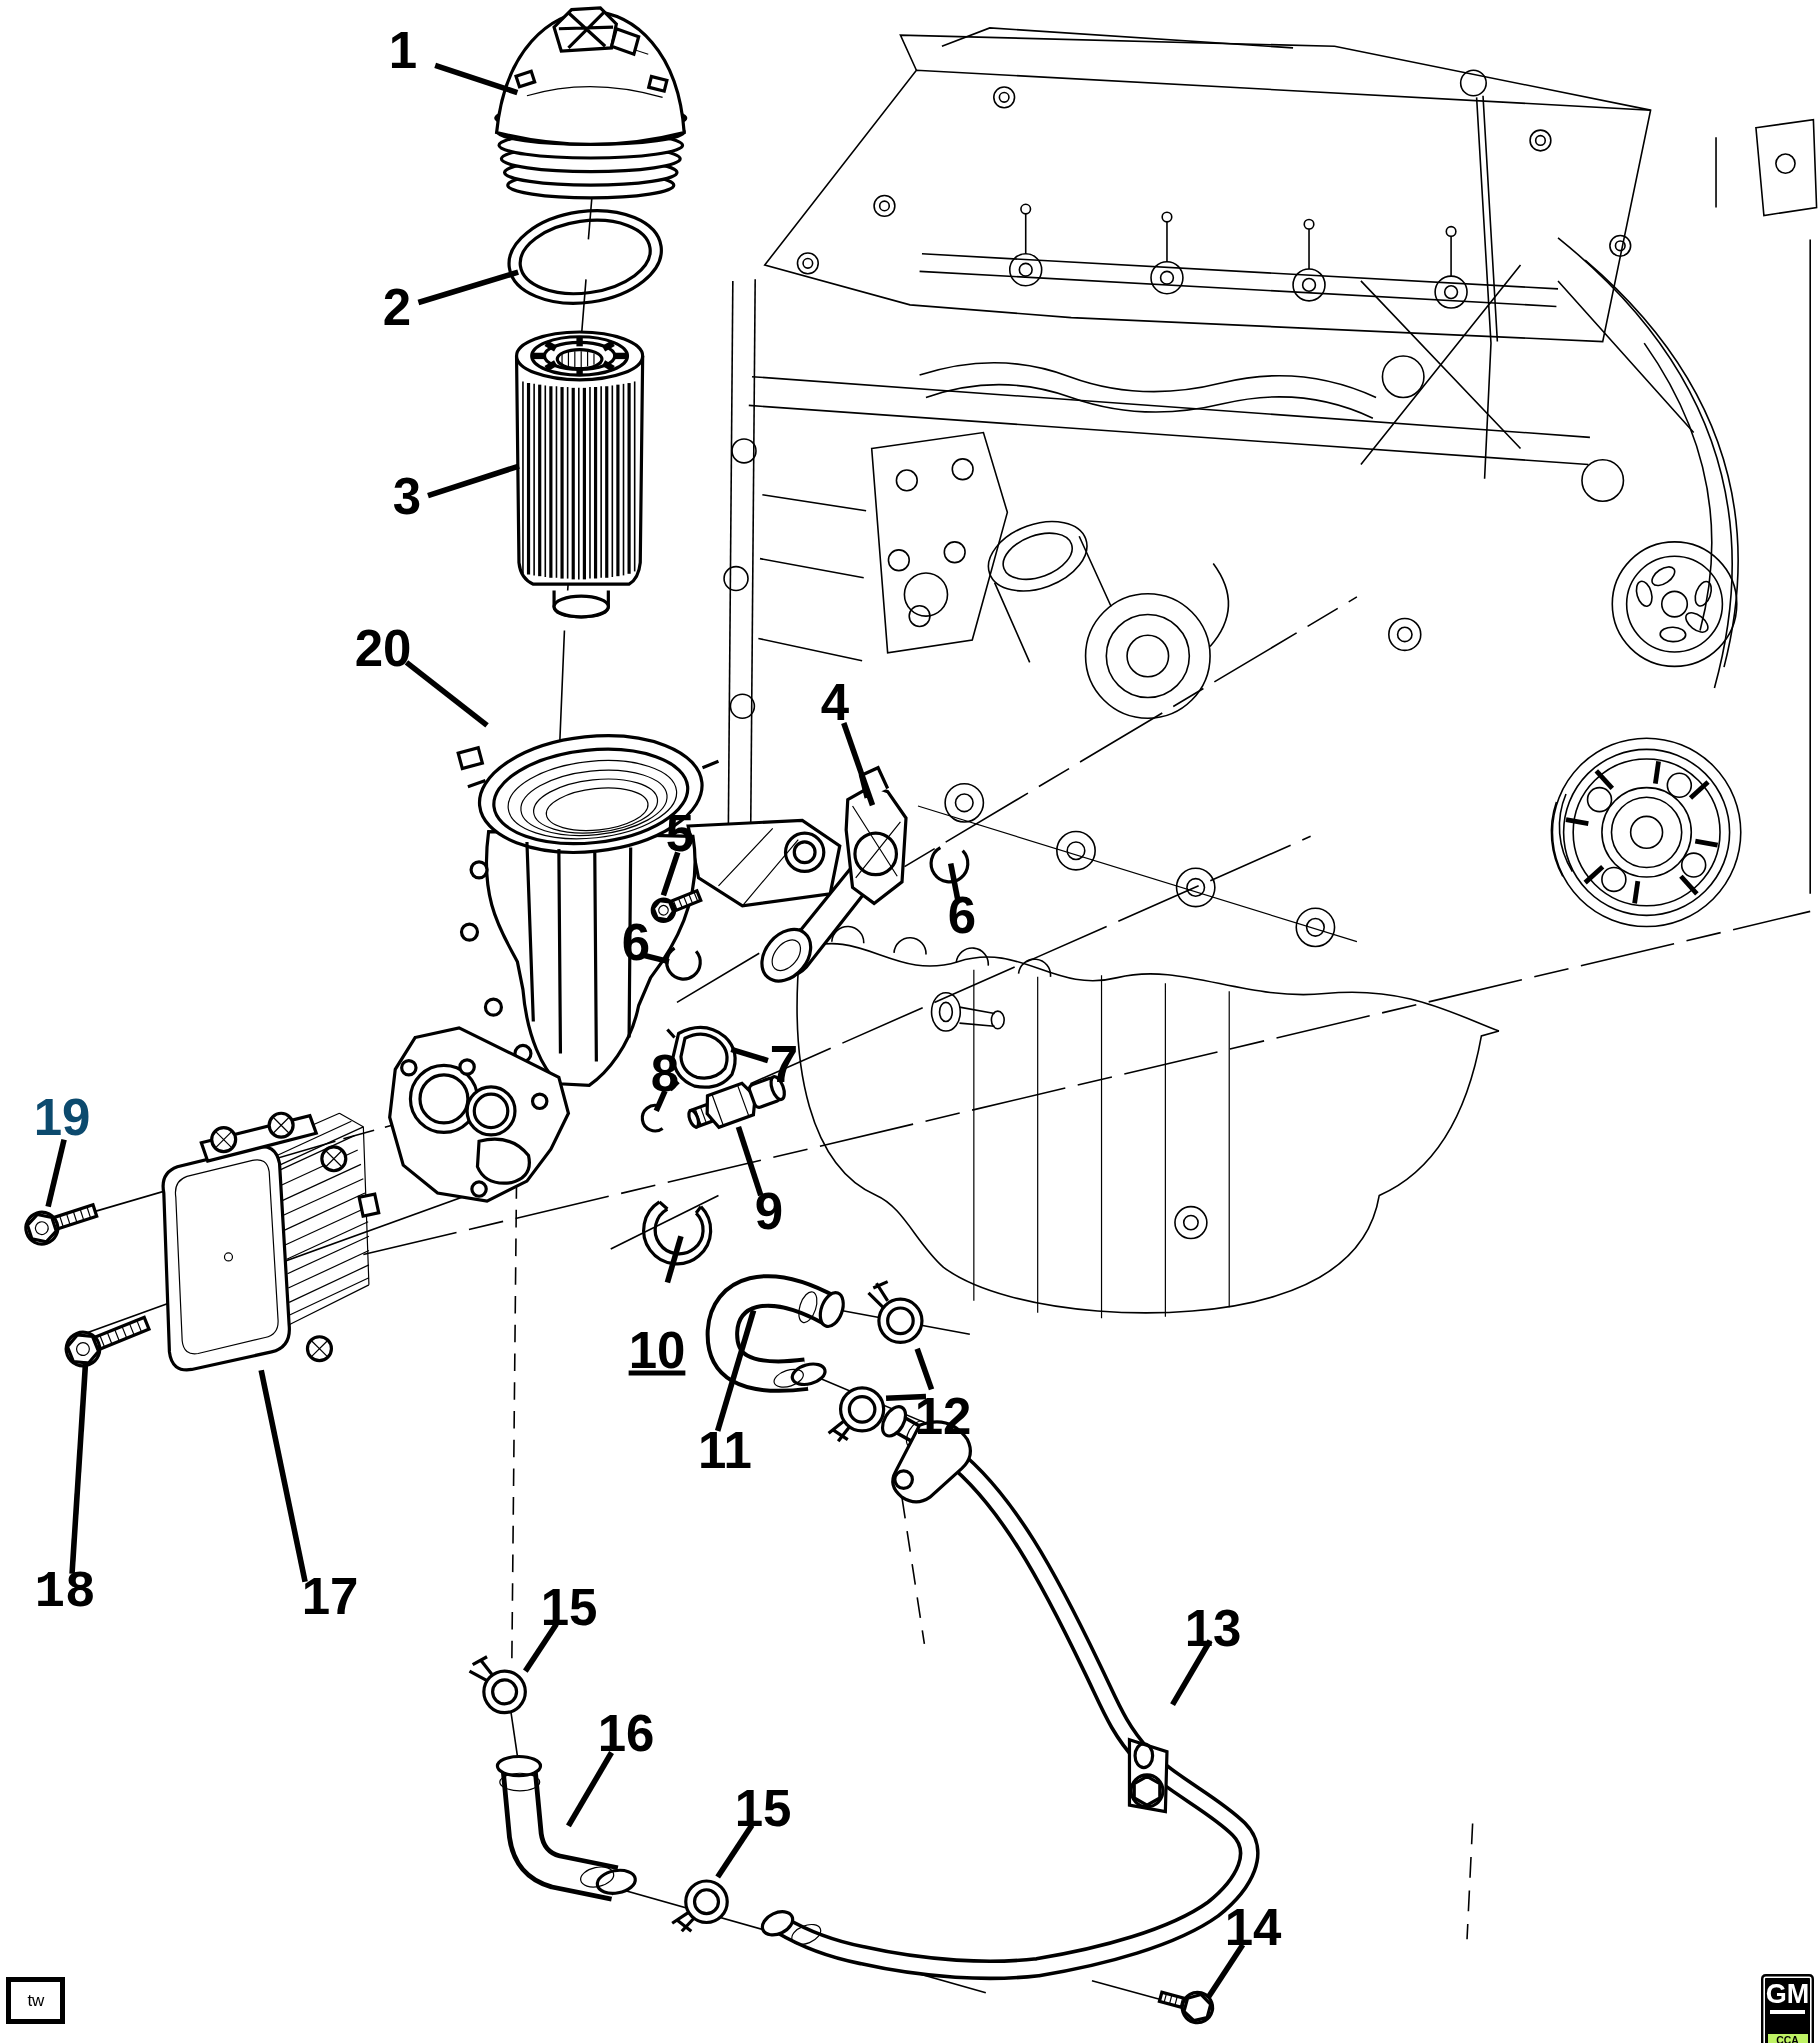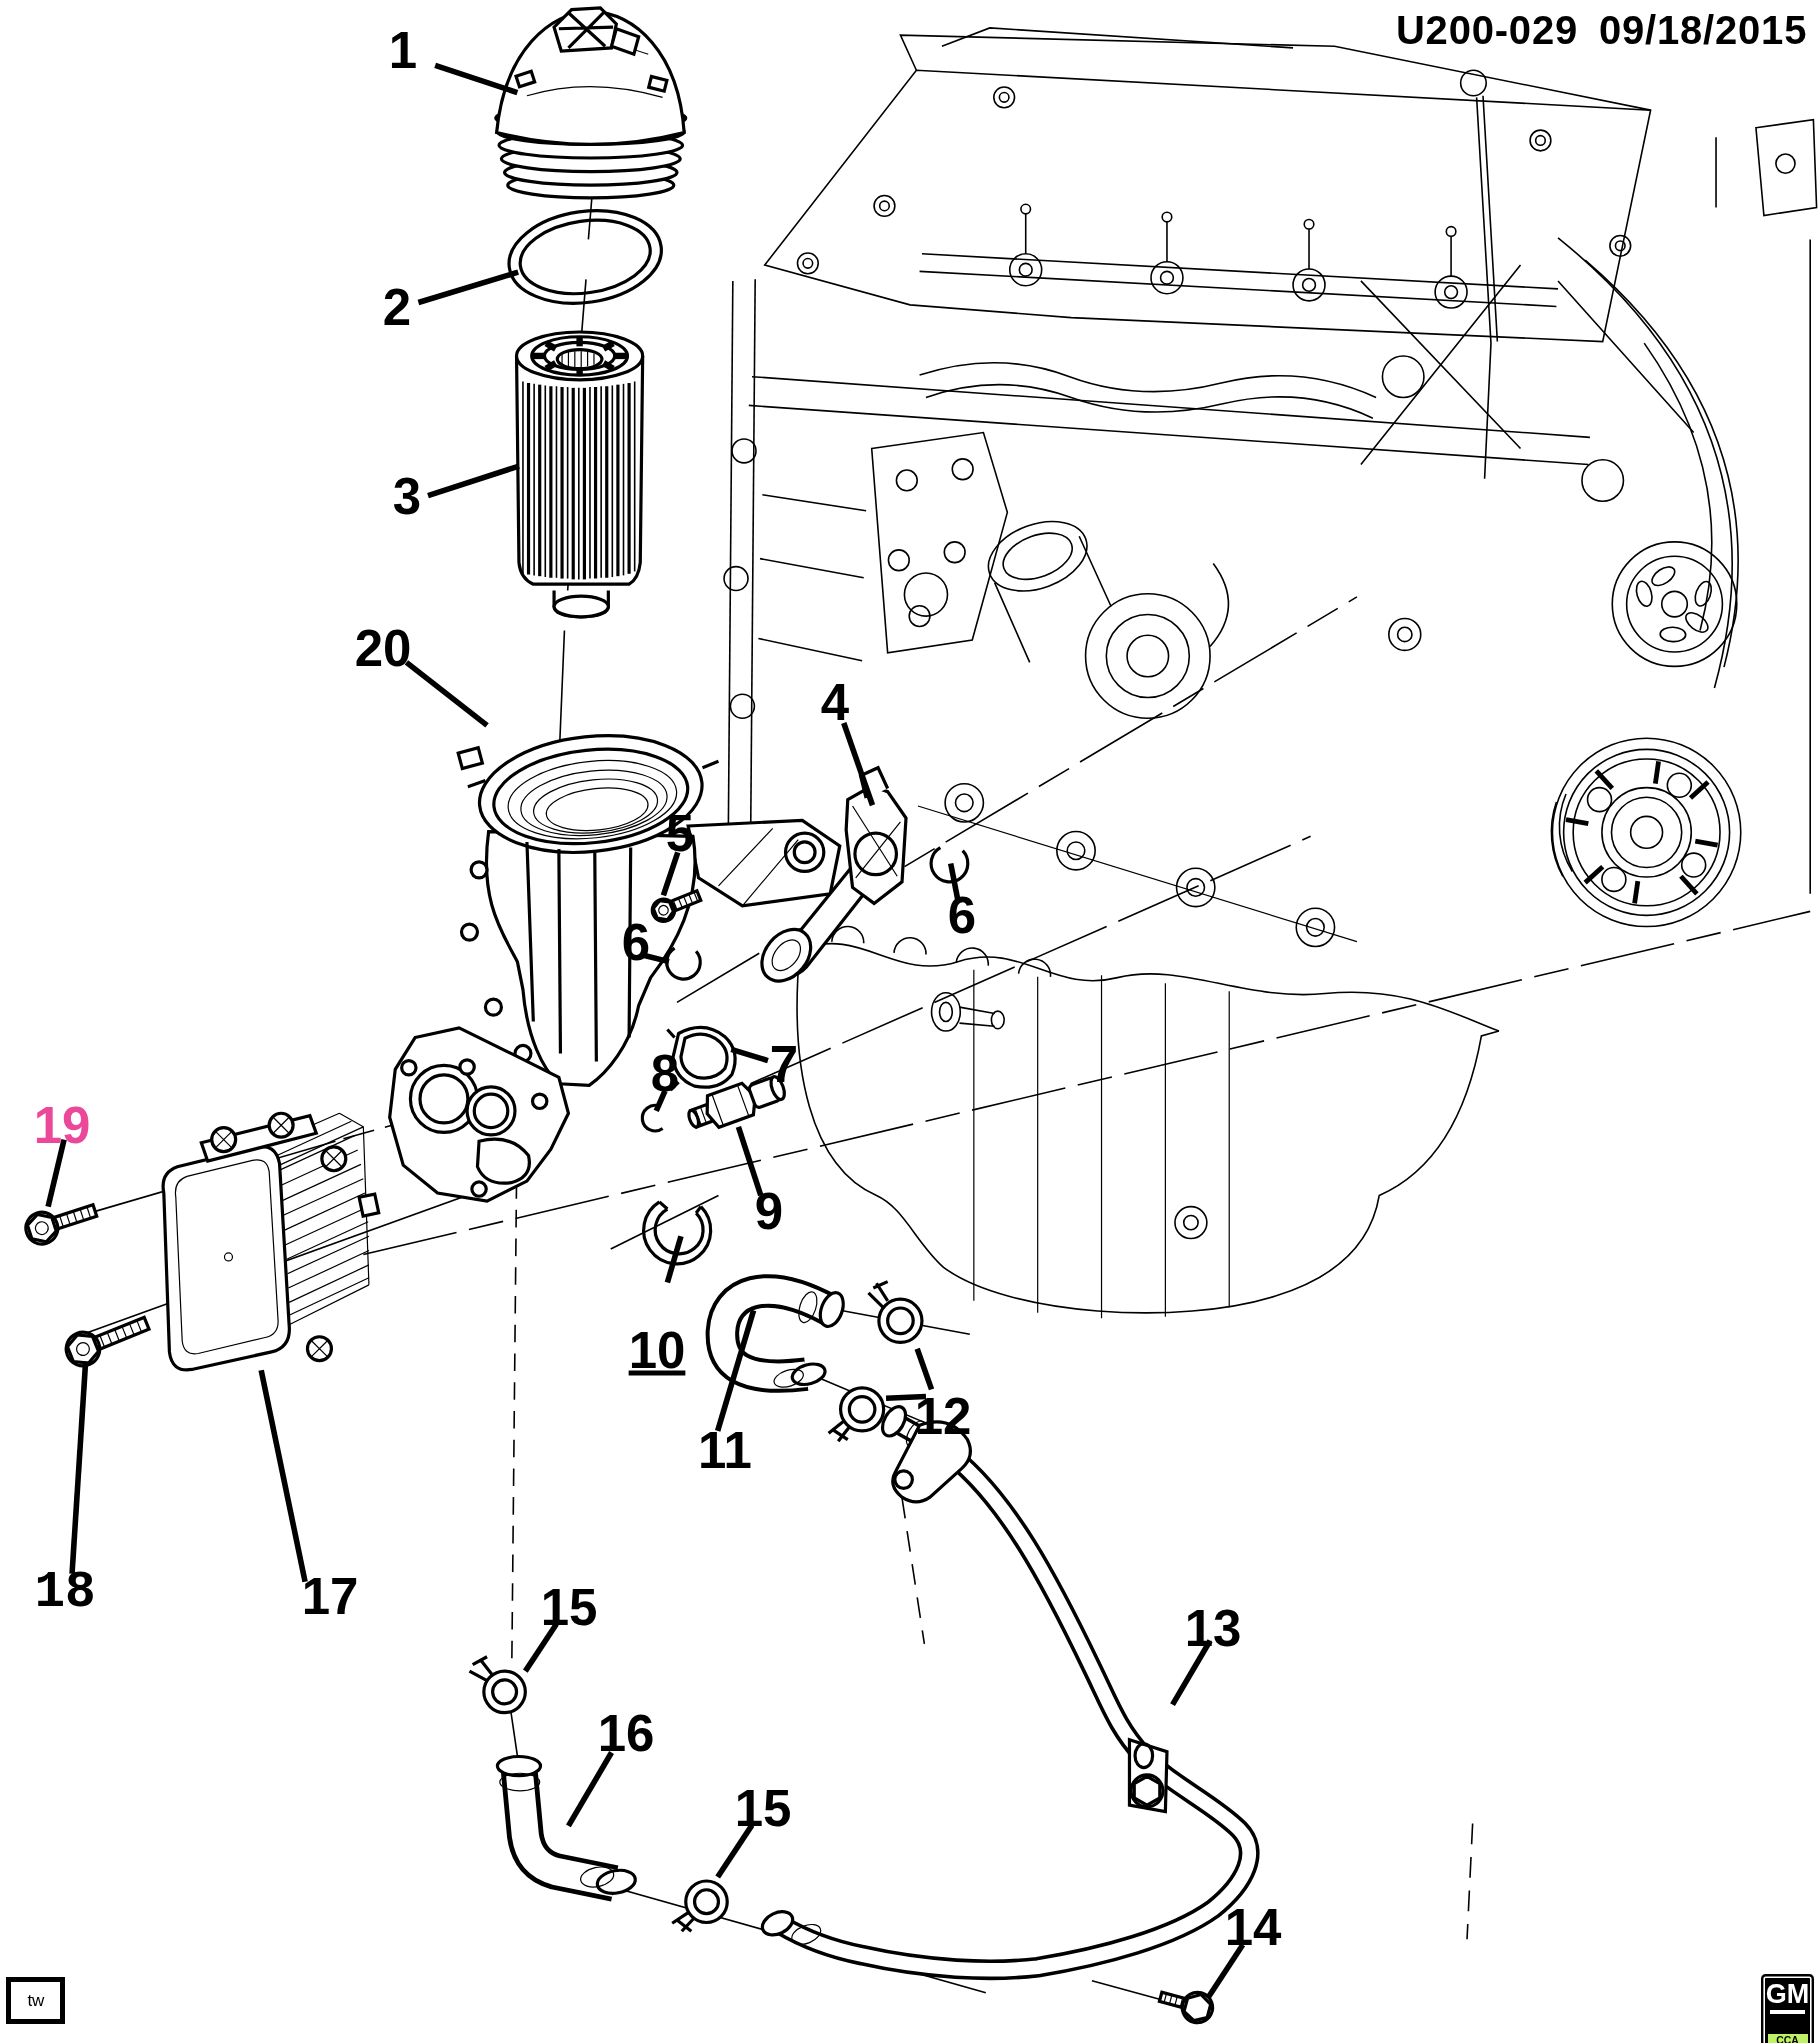--- a/index.html
+++ b/index.html
@@ -483,23 +483,20 @@
         <line x1="697" y1="2035" x2="658" y2="2094" class="leader" stroke="#000000"></line>
         <line x1="942" y1="2287" x2="899" y2="2352" class="leader" stroke="#000000"></line>
         <line x1="766" y1="2196" x2="712" y2="2288" class="leader" stroke="#000000"></line>
         <line x1="382" y1="1982" x2="327" y2="1717" class="leader" stroke="#000000"></line>
         <line x1="90" y1="1972" x2="107" y2="1706" class="leader" stroke="#000000"></line>
         <line x1="80" y1="1428" x2="60" y2="1512" class="leader" stroke="#000000"></line>
         <line x1="509" y1="830" x2="610" y2="909" class="leader" stroke="#000000"></line>
       </g>
 </svg>
 
-  <div class="hdr">
-    <span>U200-029</span><span>09/18/2015</span>
-  </div>
 
   <div id="callout-layer">
       <div class="callout" style="left: 403px; top: 50px; color: rgb(0, 0, 0);">1</div>
       <div class="callout" style="left: 397px; top: 307px; color: rgb(0, 0, 0);">2</div>
       <div class="callout" style="left: 407px; top: 496px; color: rgb(0, 0, 0);">3</div>
       <div class="callout" style="left: 835px; top: 702px; color: rgb(0, 0, 0);">4</div>
       <div class="callout" style="left: 680px; top: 833px; color: rgb(0, 0, 0);">5</div>
       <div class="callout" style="left: 636px; top: 942px; color: rgb(0, 0, 0);">6</div>
       <div class="callout" style="left: 962px; top: 915px; color: rgb(0, 0, 0);">6</div>
       <div class="callout" style="left: 784px; top: 1064px; color: rgb(0, 0, 0);">7</div>
@@ -508,21 +505,21 @@
       <div class="callout" style="left: 657px; top: 1350px; color: rgb(0, 0, 0); text-decoration: underline;">10</div>
       <div class="callout" style="left: 701px; top: 1450px; color: rgb(0, 0, 0); margin-left: 24px;">11</div>
       <div class="callout" style="left: 943px; top: 1368px; color: #000000; margin-top: 48px;">12</div>
       <div class="callout" style="left: 1213px; top: 1628px; color: rgb(0, 0, 0);">13</div>
       <div class="callout" style="left: 1253px; top: 1927px; color: rgb(0, 0, 0);">14</div>
       <div class="callout" style="left: 569px; top: 1607px; color: rgb(0, 0, 0);">15</div>
       <div class="callout" style="left: 763px; top: 1808px; color: rgb(0, 0, 0);">15</div>
       <div class="callout" style="left: 626px; top: 1733px; color: rgb(0, 0, 0);">16</div>
       <div class="callout" style="left: 330px; top: 1596px; color: rgb(0, 0, 0);">17</div>
       <div class="callout" style="left: 65px; top: 1592px; color: rgb(0, 0, 0); font-family: Liberation Mono, monospace;">18</div>
-      <div class="callout" style="left: 62px; top: 1117px; color: #ec4899; margin-top: 8px;">19</div>
+      <div class="callout" style="left: 62px; top: 1117px; color: #0c4a6e;">19</div>
       <div class="callout" style="left: 383px; top: 648px; color: rgb(0, 0, 0);">20</div>
     </div>
 
   <div class="twbox">
     <span>tw</span>
   </div>
   <div class="gmlogo">
     <div class="gm">GM</div>
     <div class="bar"></div>
     <div class="cca">CCA</div>

